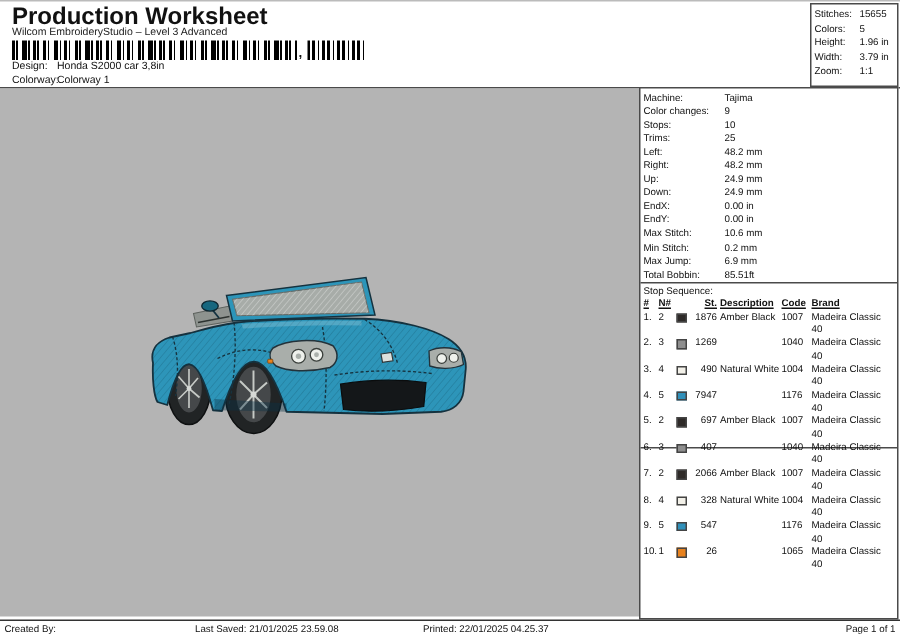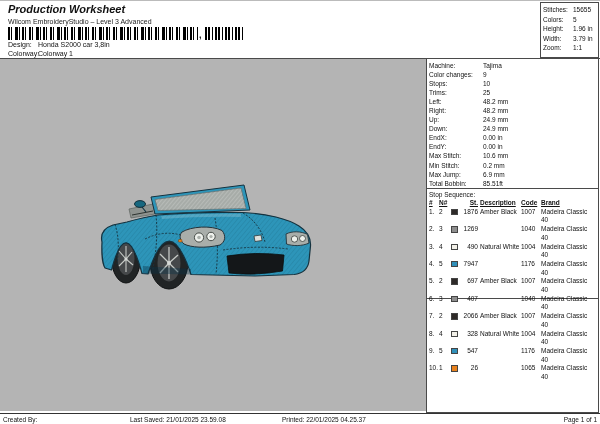--- a/index.html
+++ b/index.html
@@ -3,21 +3,21 @@
 <meta charset="utf-8">
 <style>
   html,body{margin:0;padding:0;background:#e8e8e8;}
   .page{position:relative;width:600px;height:424px;background:#ffffff;
         font-family:"Liberation Sans",sans-serif;color:#111;overflow:hidden;
         border-top:1px solid #bbb;box-sizing:border-box;}
   .abs{position:absolute;}
 
   
   .header{position:absolute;left:0;top:0;width:600px;height:58px;border-bottom:1px solid #4a4a4a;box-sizing:border-box;}
-  .title{left:8px;top:2px;font-size:11px;font-weight:bold;letter-spacing:0;font-style:italic;}
+  .title{left:8px;top:2px;font-size:16px;font-weight:bold;letter-spacing:0;}
   .subtitle{left:8px;top:17px;font-size:7px;color:#222;}
   .barcode{left:8px;top:26px;width:190px;height:13px;
     background:repeating-linear-gradient(90deg,#000 0 2px,#fff 2px 3px,#000 3px 4px,#fff 4px 7px,#000 7px 10px,#fff 10px 11px,#000 11px 12px,#fff 12px 14px,#000 14px 16px,#fff 16px 17px,#000 17px 18px,#fff 18px 21px);}
   .barcode-comma{left:199px;top:29px;font-size:9px;font-weight:bold;}
   .barcode2{left:205px;top:26px;width:38px;height:13px;
     background:repeating-linear-gradient(90deg,#000 0 2px,#fff 2px 3px,#000 3px 5px,#fff 5px 7px,#000 7px 8px,#fff 8px 10px);}
   .meta-label{font-size:7px;}
   .lbl-design{left:8px;top:40px;}
   .val-design{left:38px;top:40px;}
   .lbl-colorway{left:8px;top:49px;}

